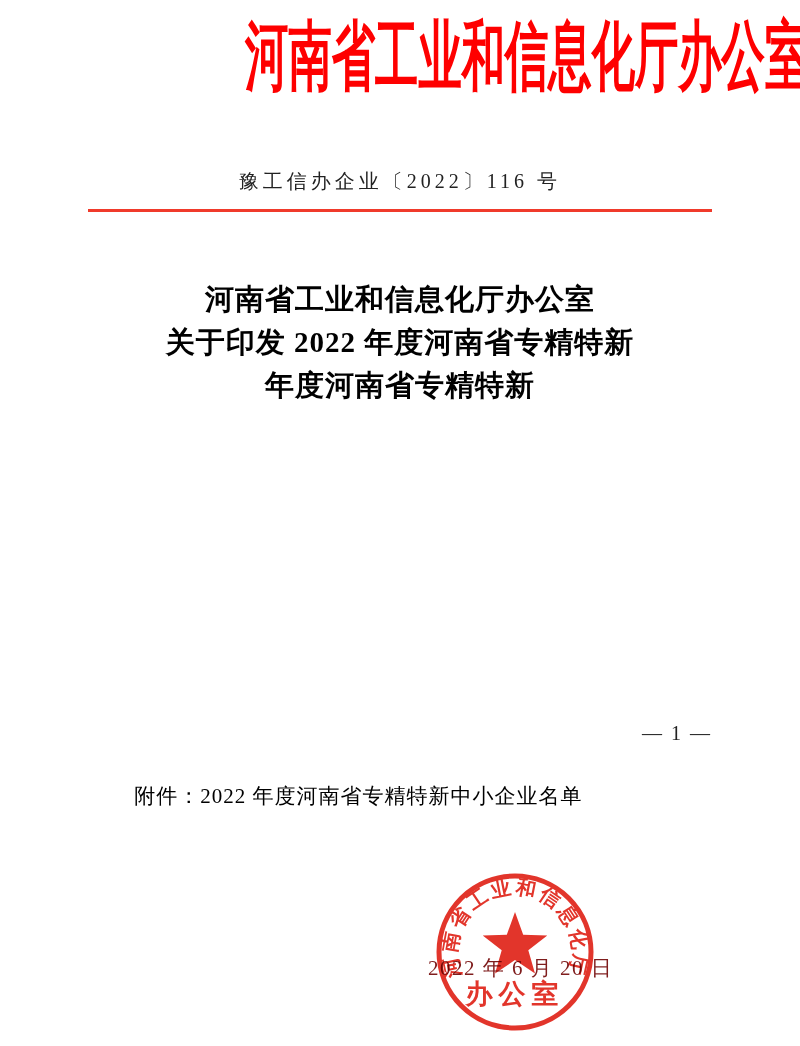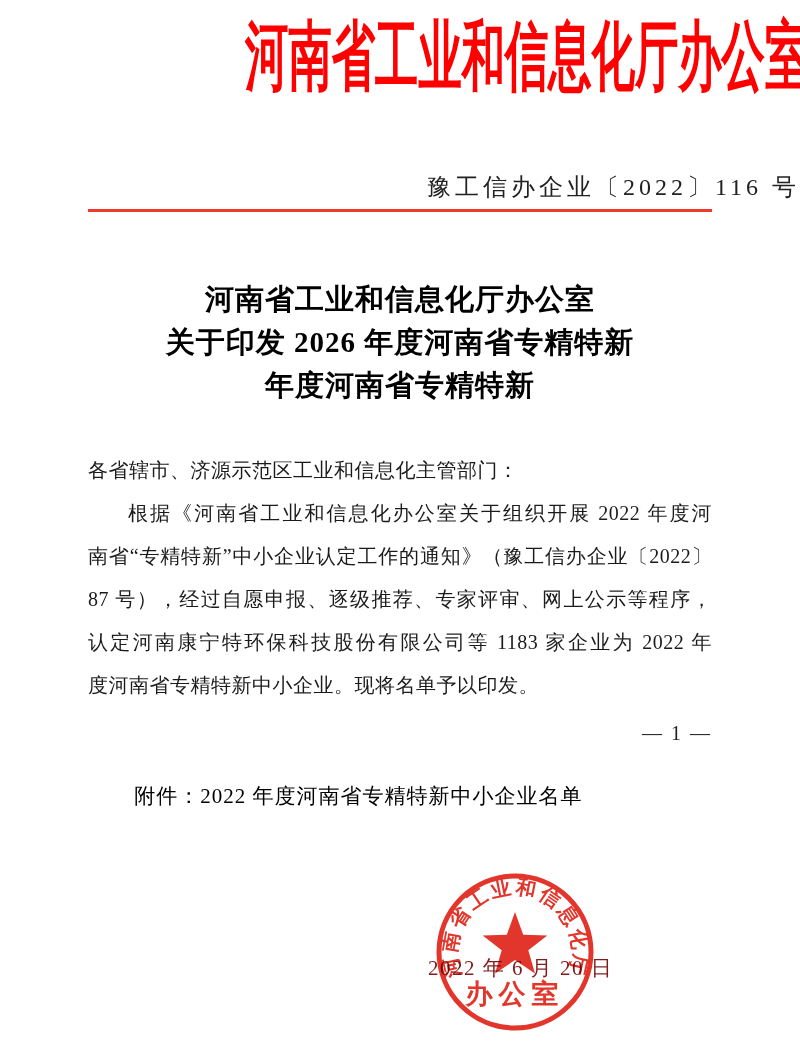--- a/index.html
+++ b/index.html
@@ -30,25 +30,25 @@
     font-weight: bold;
     color: #fe0000;
     transform: scaleX(0.57);
     transform-origin: 50% 50%;
     font-family: "Liberation Serif", serif;
   }
 
   
   .docnum {
     position: absolute;
-    top: 174px;
+    top: 168px;
     left: 0;
     width: 100%;
-    text-align: right;
-    font-size: 24px;
+    text-align: center;
+    font-size: 20px;
     letter-spacing: 4px;
     color: #222222;
     line-height: 26px;
   }
 
   
   .rule {
     position: absolute;
     top: 209px;
     left: 88px;
@@ -149,32 +149,24 @@
   <div class="banner">
     <span class="banner-text">河南省工业和信息化厅办公室文件</span>
   </div>
 
   <div class="docnum">豫工信办企业〔2022〕116 号</div>
 
   <div class="rule"></div>
 
   <div class="title">
     <div>河南省工业和信息化厅办公室</div>
-    <div>关于印发 2026 年度河南省专精特新</div>
+    <div>关于印发 2022 年度河南省专精特新</div>
     <div>年度河南省专精特新</div>
   </div>
 
-  <div class="body">
-    <div class="bline">各省辖市、济源示范区工业和信息化主管部门：</div>
-    <div class="bline just indent">根据《河南省工业和信息化办公室关于组织开展 2022 年度河</div>
-    <div class="bline just">南省“专精特新”中小企业认定工作的通知》（豫工信办企业〔2022〕</div>
-    <div class="bline just">87 号），经过自愿申报、逐级推荐、专家评审、网上公示等程序，</div>
-    <div class="bline just">认定河南康宁特环保科技股份有限公司等 1183 家企业为 2022 年</div>
-    <div class="bline">度河南省专精特新中小企业。现将名单予以印发。</div>
-  </div>
 
   <div class="pagenum">— 1 —</div>
 
   <div class="attachment">附件：2022 年度河南省专精特新中小企业名单</div>
 
   <div class="date">2022 年 6 月 20 日</div>
 
   <svg class="seal" viewBox="0 0 180 180" xmlns="http://www.w3.org/2000/svg">
     <circle cx="90" cy="90" r="76" fill="none" stroke="#e0251a" stroke-width="5"></circle>
     <path id="sealArc" d="M 37.4 114.5 A 58 58 0 1 1 142.6 114.5" fill="none"></path>

